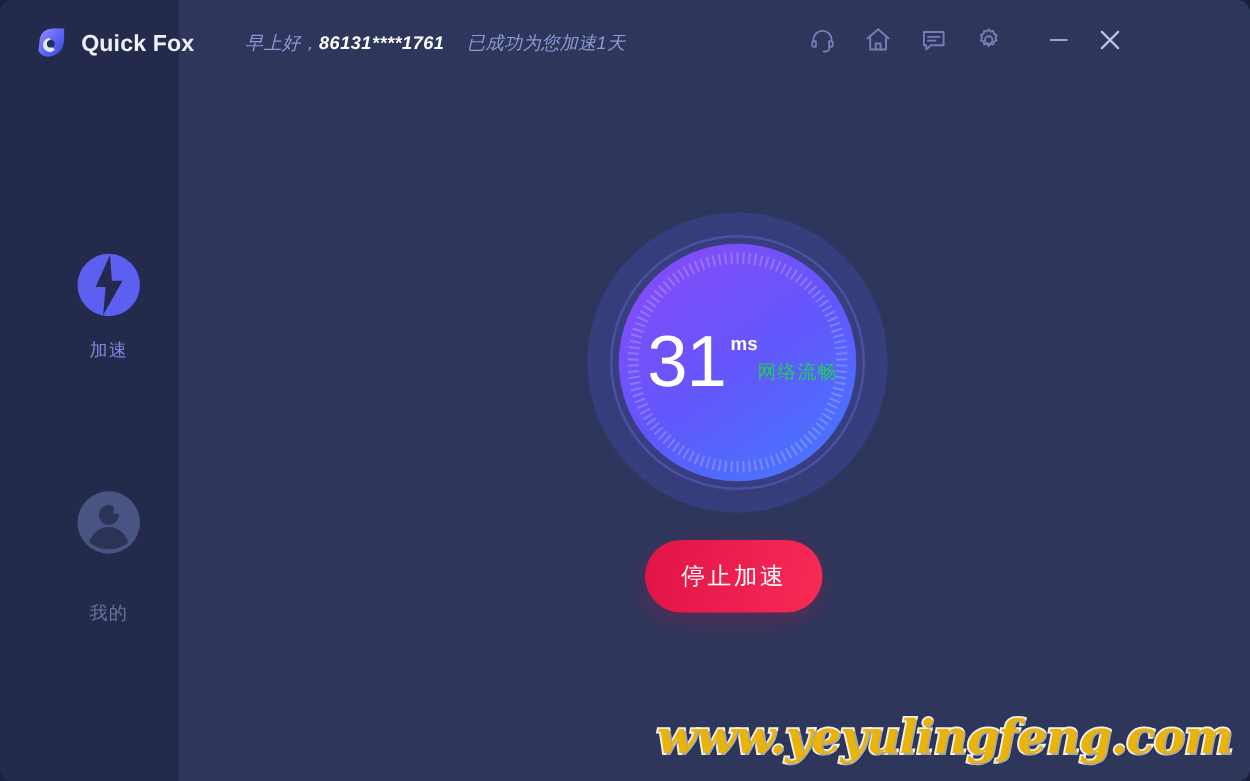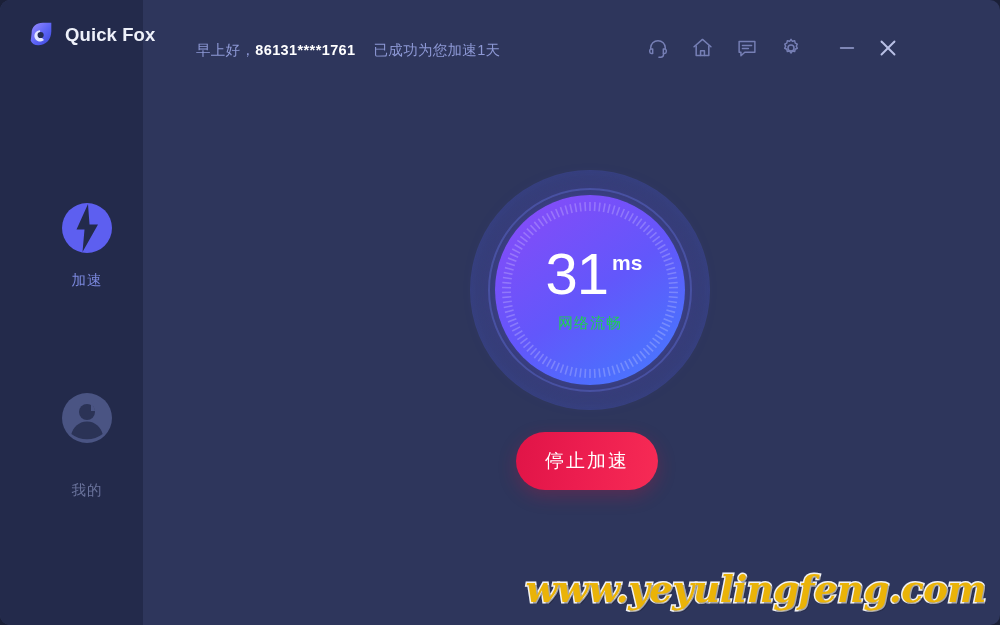--- a/index.html
+++ b/index.html
@@ -42,22 +42,22 @@
   .nav-item .nav-label {
     margin-top: 14px; font-size: 14.5px; letter-spacing: 1px;
   }
   #nav-accel { top: 199px; }
   #nav-accel .nav-label { color: #7b88dd; }
   #nav-mine  { top: 389px; gap: 20px; }
   #nav-mine .nav-label { color: #6a739c; }
 
   
   #header {
-    position: absolute; left: 174px; top: 16px;
-    width: 752px; height: 68px;
+    position: absolute; left: 174px; top: 0;
+    width: 752px; height: 68px; font-style: italic;
   }
   .greet {
     position: absolute; left: 22px; top: 25px;
     font-size: 14.5px; white-space: nowrap;
     color: #8e99d6; letter-spacing: 0.3px;
   }
   .greet .phone { color: #ffffff; font-weight: bold; letter-spacing: 0.4px; }
   .greet .days  { color: #8e99d6; margin-left: 18px; }
 
   .hdr-icons {
@@ -96,30 +96,30 @@
   .gauge {
     position: absolute; left: 25px; top: 25px;
     width: 190px; height: 190px; border-radius: 50%;
     background: linear-gradient(145deg, #8b4bf8 0%, #7a4ff9 22%, #6257fb 52%, #4f6cfd 78%, #4a7bff 100%);
     box-shadow: 0 0 26px 4px rgba(92,88,240,0.40);
     overflow: hidden;
   }
   .ticks { position: absolute; left: 0; top: 0; width: 190px; height: 190px; }
   .gauge-center {
     position: absolute; left: 0; top: 0; width: 190px; height: 190px;
-    display: flex; flex-direction: column;
+    display: flex; 
     align-items: center; justify-content: center;
   }
   .ping-row { display: flex; align-items: flex-start; margin-left: 8px; }
   .ping-num {
     color: #ffffff; font-size: 58px; font-weight: 300;
     line-height: 0.92; letter-spacing: -1px;
   }
   .ping-unit {
-    color: #ffffff; font-size: 21px; font-weight: bold;
+    color: #ffffff; font-size: 15px; font-weight: bold;
     margin-top: 4px; margin-left: 4px;
   }
   .ping-status {
     margin-top: 14px; color: #1fcf52;
     font-size: 15px; letter-spacing: 1px;
   }
 
   #action-btn {
     position: absolute; left: 516px; top: 432px;
     width: 142px; height: 58px; border: none;

